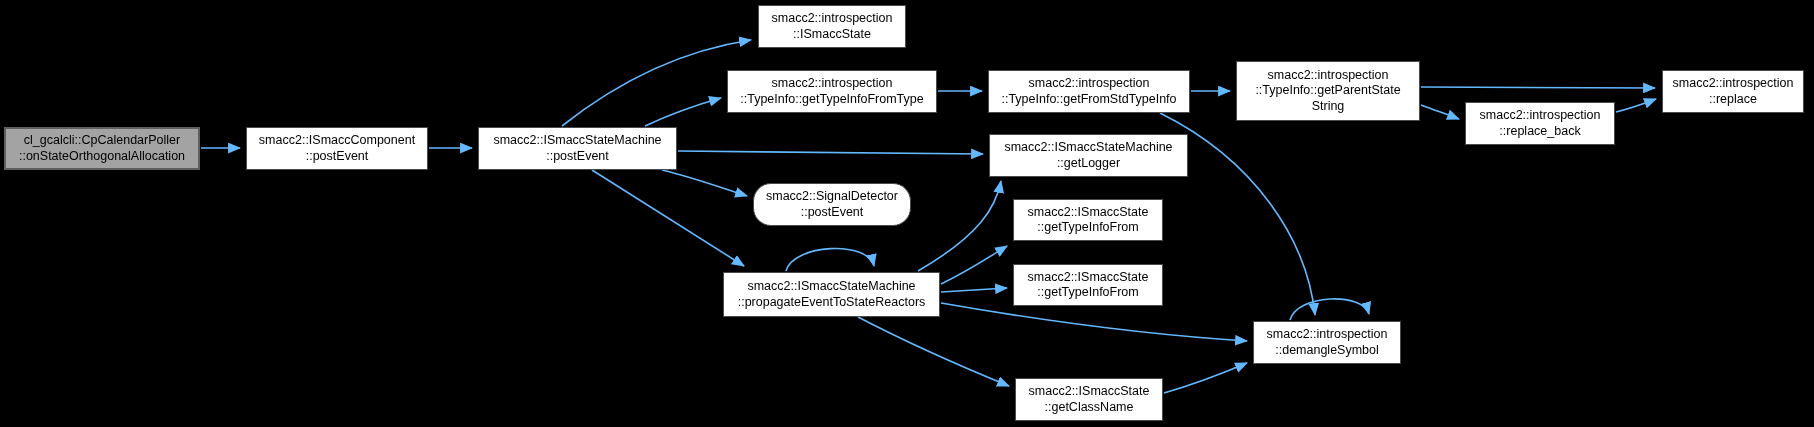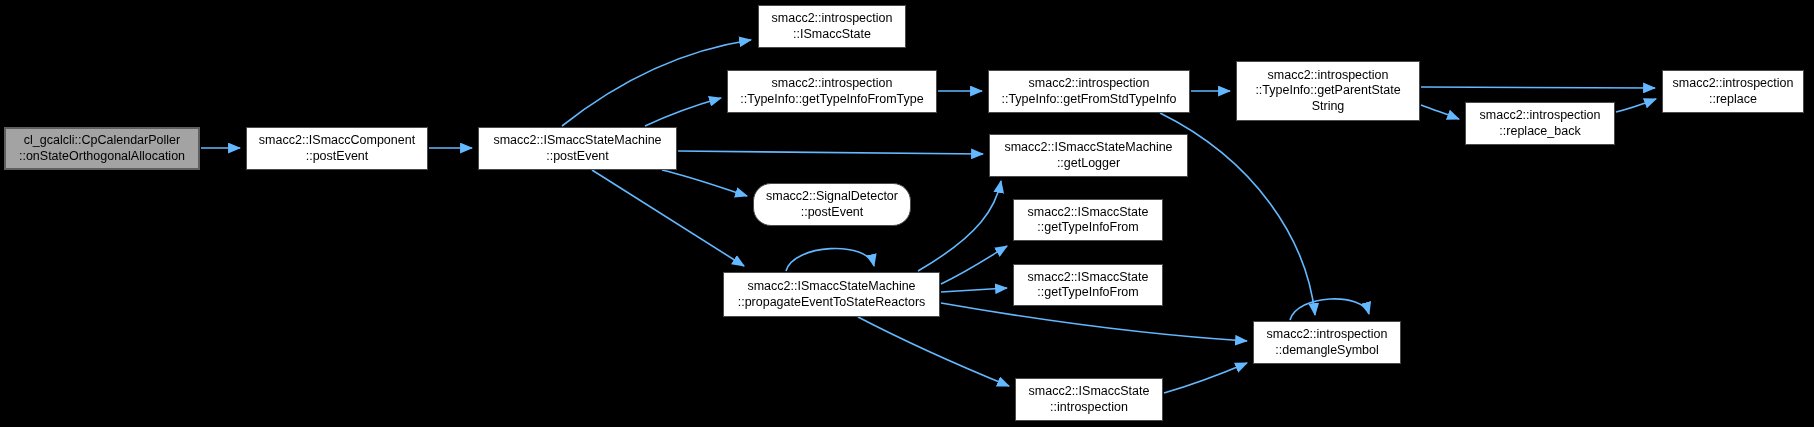--- a/index.html
+++ b/index.html
@@ -112,16 +112,16 @@
       <div class="node" style="left: 1013px; top: 264px; width: 150px; height: 42px;">
         <span>smacc2::ISmaccState</span>
         <span>::getTypeInfoFrom</span>
       </div>
       <div class="node" style="left: 1253px; top: 321px; width: 148px; height: 43px;">
         <span>smacc2::introspection</span>
         <span>::demangleSymbol</span>
       </div>
       <div class="node" style="left: 1015px; top: 378px; width: 148px; height: 43px;">
         <span>smacc2::ISmaccState</span>
-        <span>::introspection</span>
+        <span>::getClassName</span>
       </div>
     </div>
 </div>
 
 </body></html>

